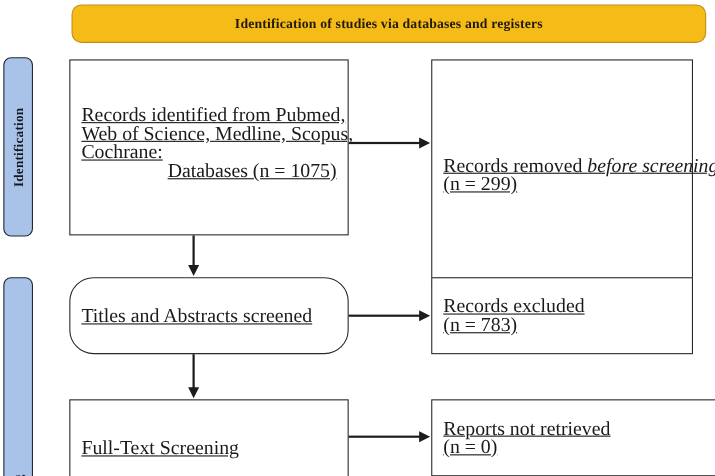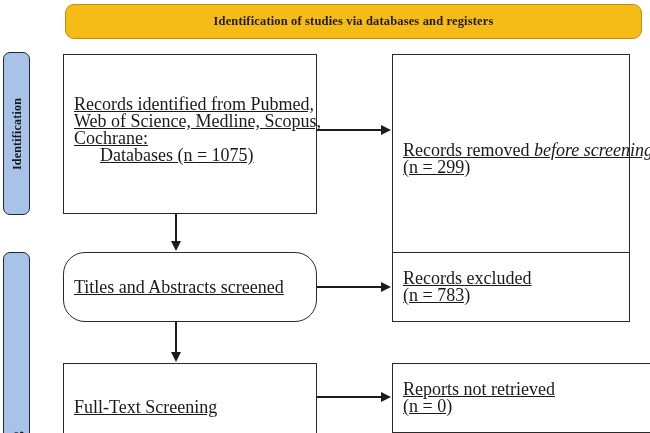--- a/index.html
+++ b/index.html
@@ -96,20 +96,21 @@
     justify-content: center;
   }
   .fbox .line {
     font-size: 18px;
     line-height: 17px;
     white-space: nowrap;
     text-decoration: underline;
   }
   .fbox .line.indent {
     padding-left: 26px;
+    text-align: right;
   }
   .fbox .line .ital {
     font-style: italic;
   }
 
   
   #box-records-identified { left: 63px;  top: 54px;  width: 254px; height: 160px; }
   #box-records-removed    { left: 392px; top: 54px;  width: 238px; height: 208px; }
   #box-titles-screened    { left: 63px;  top: 252px; width: 254px; height: 70px; border-radius: 22px;  }
   #box-records-excluded   { left: 392px; top: 252px; width: 238px; height: 70px;  }

